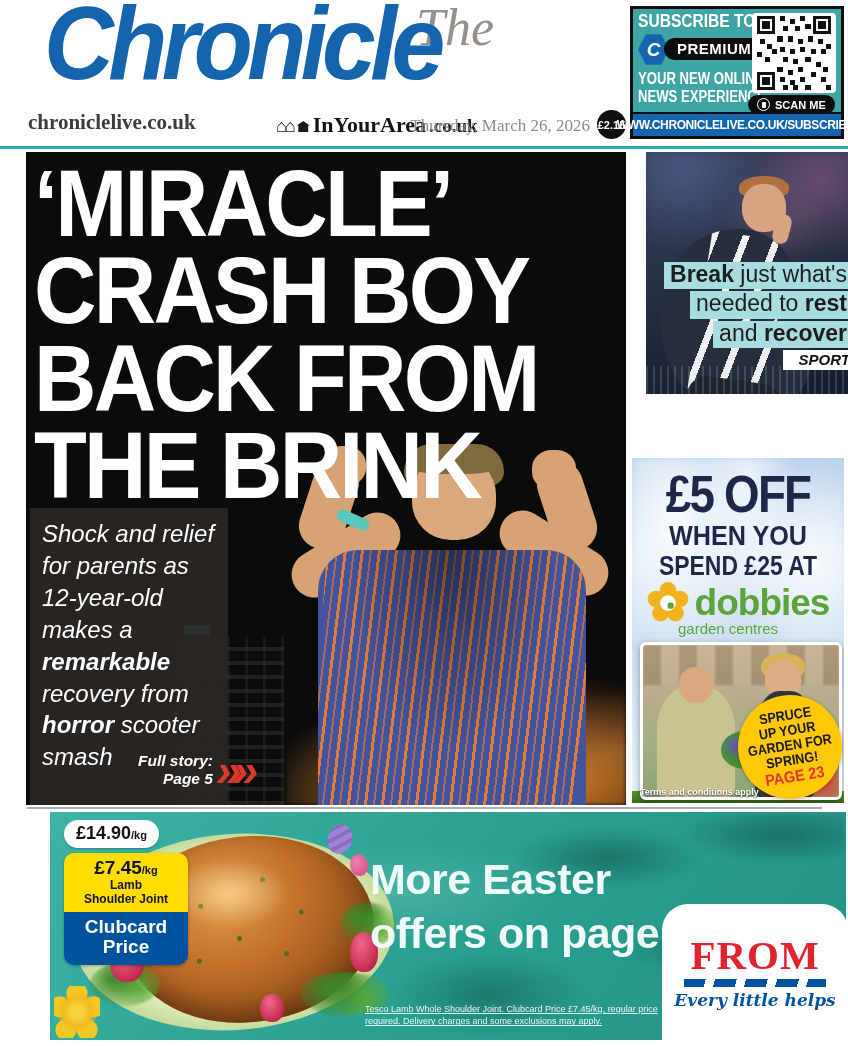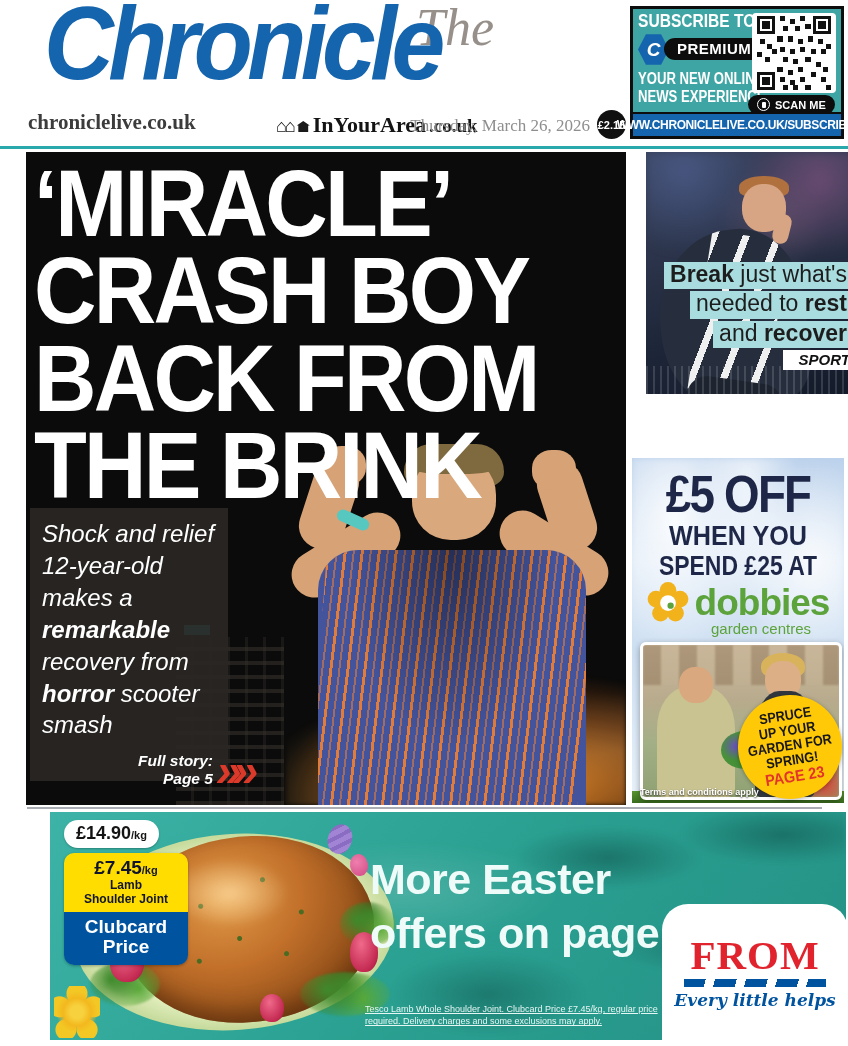--- a/index.html
+++ b/index.html
@@ -147,21 +147,21 @@
      filter:blur(3px);}
   .dob-l1{position:absolute;left:0;right:0;top:6px;text-align:center;font-weight:800;
           font-size:52px;color:#1e2748;letter-spacing:-2px;transform:scaleX(.88);}
   .dob-l2{position:absolute;left:0;right:0;top:62px;text-align:center;font-weight:800;
           font-size:28px;color:#1e2748;transform:scaleX(.9);}
   .dob-l3{position:absolute;left:0;right:0;top:92px;text-align:center;font-weight:800;
           font-size:28px;color:#1e2748;transform:scaleX(.82);}
   .dob-brand{position:absolute;left:0;right:0;top:124px;display:flex;align-items:center;
              justify-content:center;gap:6px;}
   .dob-name{font-weight:700;font-size:37px;color:#5da33c;letter-spacing:-1px;}
-  .dob-sub{position:absolute;left:0;right:0;top:162px;text-align:center;font-size:15px;
+  .dob-sub{position:absolute;left:0;right:0;top:162px;font-size:15px;
            color:#5da33c;padding-left:46px;}
   .dob-photo{position:absolute;left:8px;top:184px;width:196px;height:152px;border:3px solid #fff;
              border-radius:6px;overflow:hidden;z-index:2;box-shadow:0 2px 6px rgba(0,0,0,.35);
              background:linear-gradient(180deg,#cbb99d 0%,#b9ab8d 35%,#a3af86 65%,#8fa173 100%);}
   .shelf{position:absolute;left:0;right:0;top:0;height:40px;
      background:repeating-linear-gradient(90deg,rgba(120,90,60,.35) 0 18px,rgba(200,180,150,.3) 18px 36px);
      filter:blur(1px);}
   .produce{position:absolute;right:0;bottom:0;width:60px;height:70px;
      background:radial-gradient(circle at 60% 40%,#e2572c,transparent 42%),
                 radial-gradient(circle at 30% 70%,#e88a2e,transparent 40%),
@@ -383,20 +383,21 @@
 
     <div class="abs hl">
       <div class="hl-line">‘MIRACLE’</div>
       <div class="hl-line">CRASH BOY</div>
       <div class="hl-line">BACK FROM</div>
       <div class="hl-line">THE BRINK</div>
     </div>
 
     <div class="abs stand">
       <div>Shock and relief</div>
+      <div>for parents as</div>
       <div>12-year-old</div>
       <div>makes a</div>
       <div><b>remarkable</b></div>
       <div>recovery from</div>
       <div><b>horror</b><span> scooter</span></div>
       <div>smash</div>
     </div>
 
     <div class="abs fullstory">
       <div class="fs-txt">

